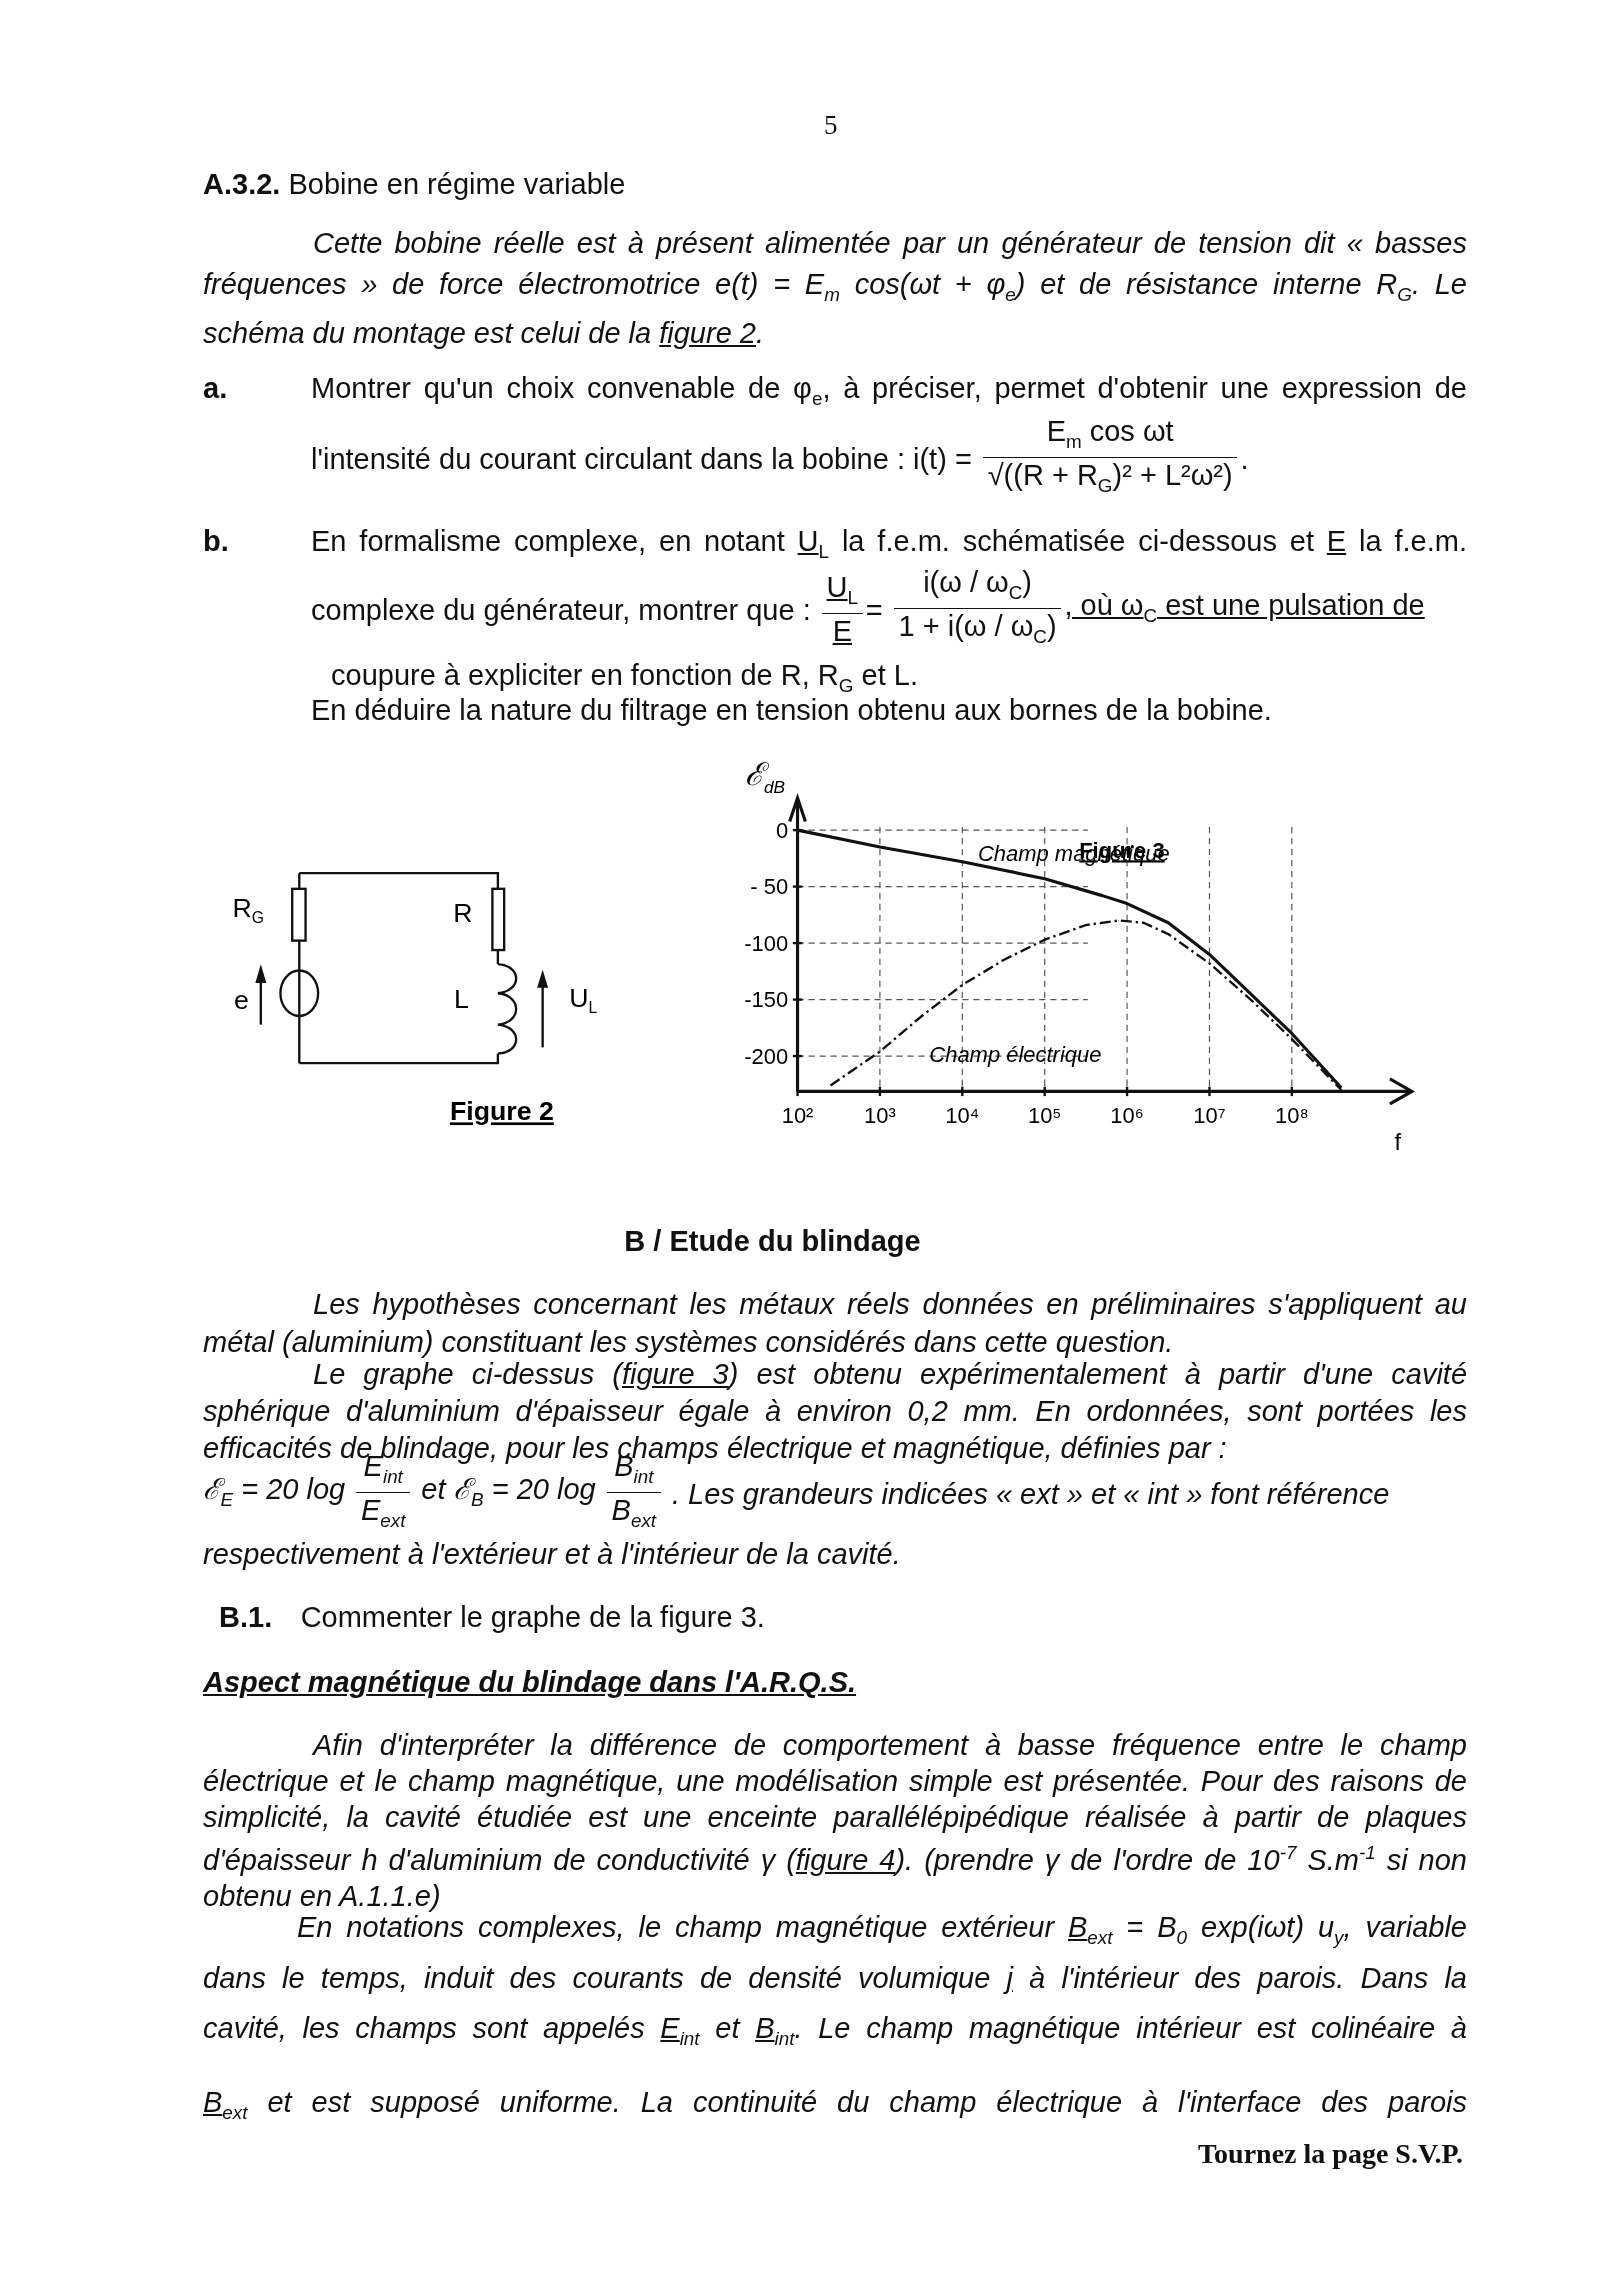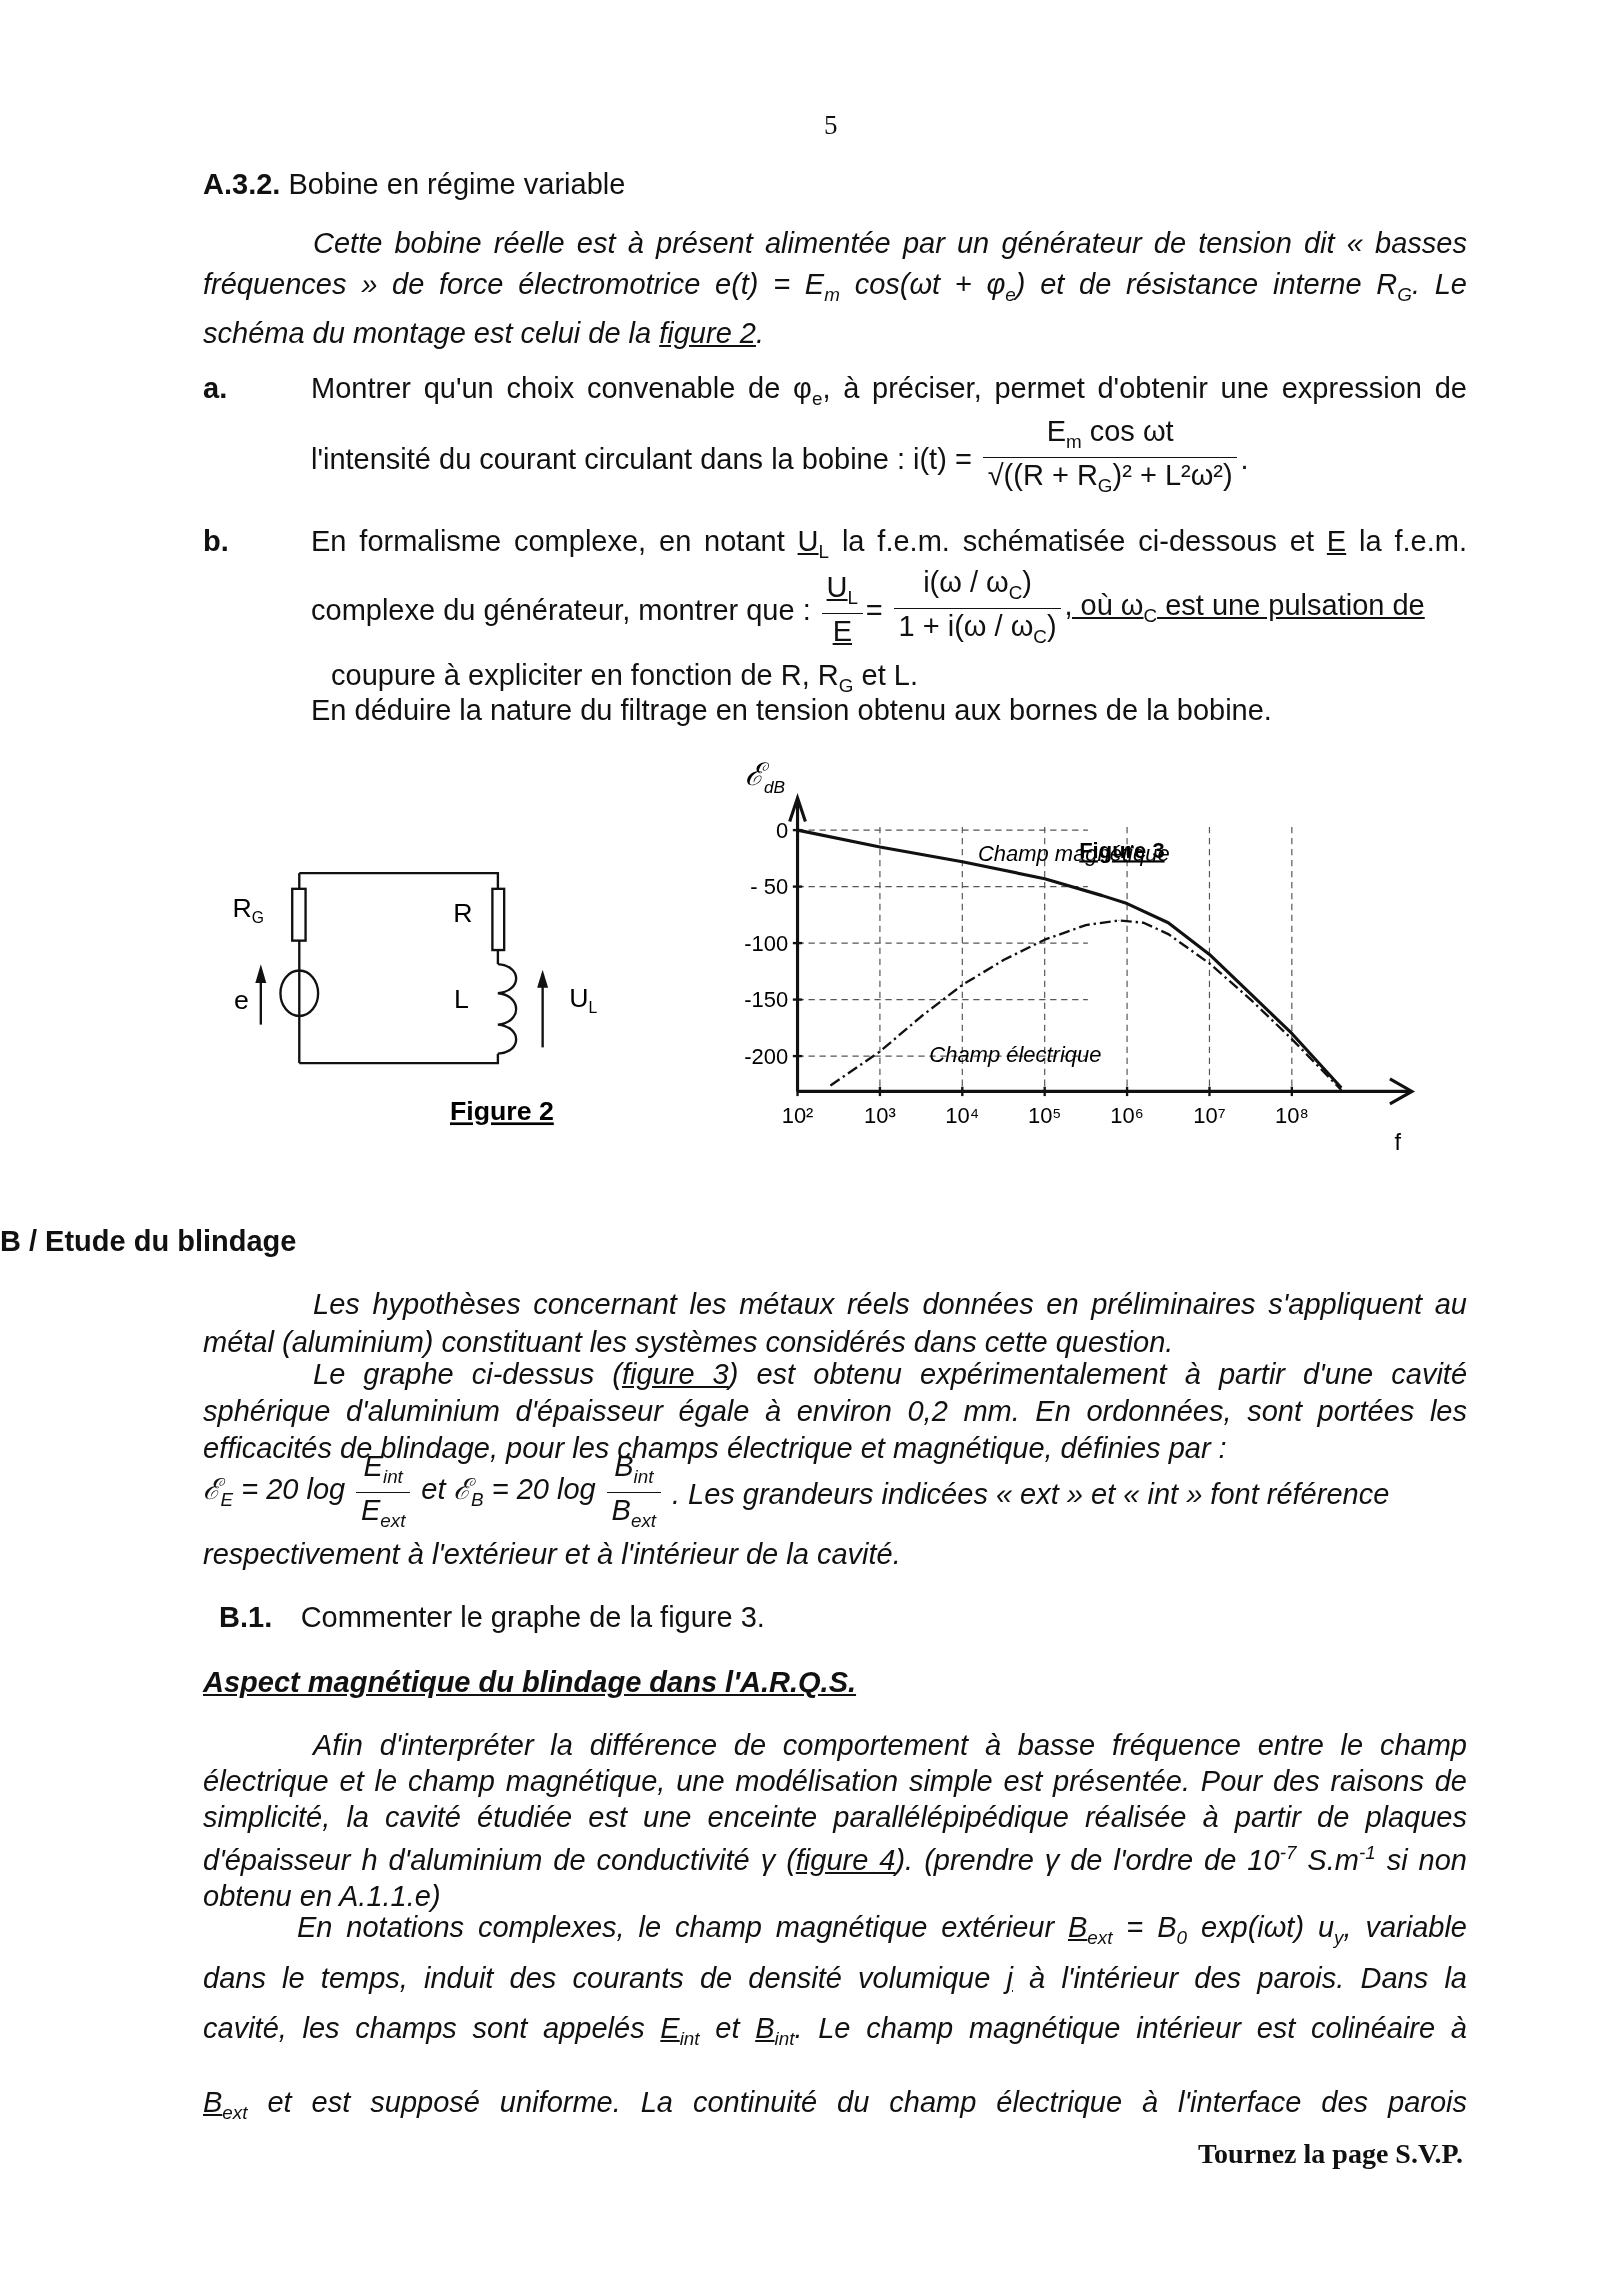--- a/index.html
+++ b/index.html
@@ -167,21 +167,21 @@
       <text x="640" y="470" font-size="28" text-anchor="middle">10⁷</text>
       <text x="745" y="470" font-size="28" text-anchor="middle">10⁸</text>
       <text x="345" y="137" font-size="28" font-style="italic">Champ magnétique</text>
       <text x="283" y="393" font-size="28" font-style="italic">Champ électrique</text>
     </g>
   <text x="48" y="40" font-size="40" font-style="italic"><tspan>ℰ</tspan><tspan font-size="22" dy="10">dB</tspan></text>
   <text x="474" y="133" font-size="28" font-weight="bold" text-decoration="underline">Figure 3</text>
   <text x="876" y="505" font-size="30">f</text>
 </svg>
 
-<div class="abs txt b" style="left:0; width:1545px; text-align:left; top:1222px;">B / Etude du blindage</div>
+<div class="abs txt b" style="left:0; width:1545px; text-align:center; top:1222px;">B / Etude du blindage</div>
 <div class="abs txt it" style="left:203px; top:1285px; width:1264px; text-align:justify;">
   <div class="indent">Les hypothèses concernant les métaux réels données en préliminaires s'appliquent au métal (aluminium) constituant les systèmes considérés dans cette question.</div>
 </div>
 <div class="abs txt it" style="left:203px; top:1356px; width:1264px; text-align:justify; line-height:37px;">
   <div class="indent"><span>Le graphe ci-dessus (</span><span class="u">figure 3</span><span>) est obtenu expérimentalement à partir d'une cavité sphérique d'aluminium d'épaisseur égale à environ 0,2 mm. En ordonnées, sont portées les efficacités de blindage, pour les champs électrique et magnétique, définies par :</span></div>
 </div>
 <div class="abs txt it" style="left:203px; top:1451px; width:1264px;">
   <span style="vertical-align:middle;"><span>ℰ</span><sub>E</sub><span> = 20 log</span></span>
   <span class="frac"><span class="num"><span>E</span><sub>int</sub></span><span class="den"><span>E</span><sub>ext</sub></span></span>
   <span style="vertical-align:middle;"><span> et </span><span>ℰ</span><sub>B</sub><span> = 20 log</span></span>

